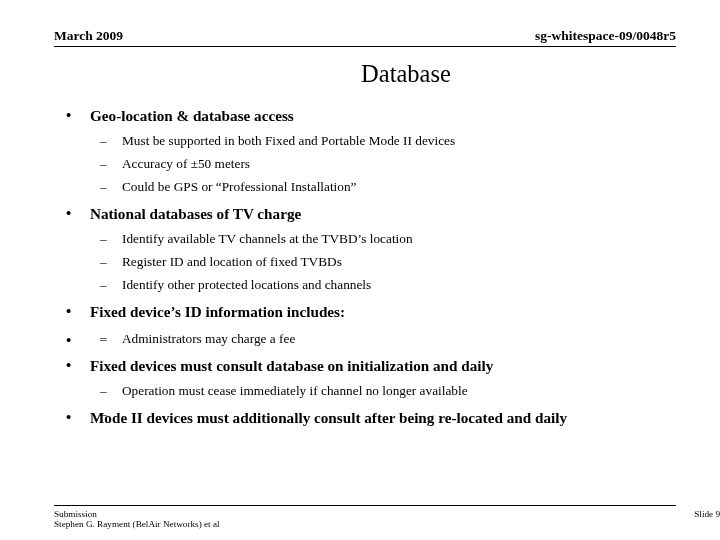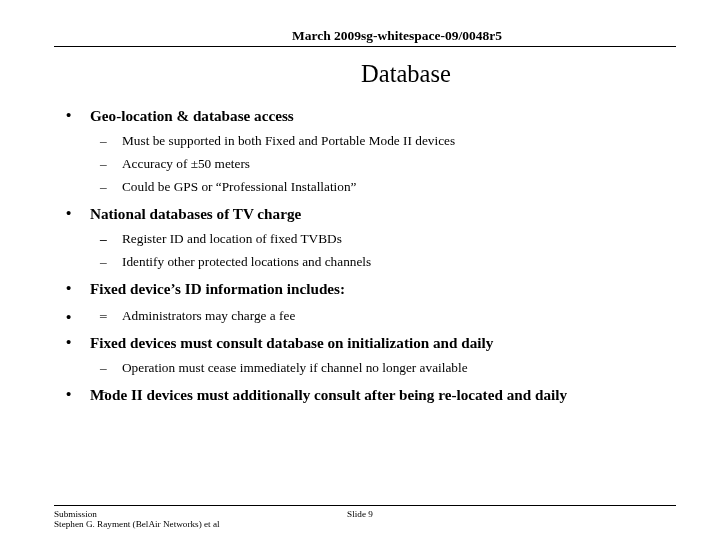--- a/index.html
+++ b/index.html
@@ -21,26 +21,25 @@
     box-sizing: border-box;
   }
 
   
   .header {
     position: absolute;
     left: 54px;
     top: 28px;
     width: 622px;
     display: flex;
-    justify-content: center;
+    justify-content: space-between;
     align-items: flex-end;
     font-weight: bold;
     font-size: 13.5px;
     font-family: "Liberation Serif", serif;
-    margin-left: 32px;
   }
   .header-rule {
     position: absolute;
     left: 54px;
     top: 46px;
     width: 622px;
     height: 0;
     border-top: 1.2px solid #000000;
   }
 
@@ -119,21 +118,21 @@
     display: flex;
     justify-content: space-between;
     align-items: flex-start;
     flex-direction: column;
   }
   .footer-center {
     position: absolute;
     left: 0;
     top: 509px;
     width: 720px;
-    text-align: center;
+    text-align: right;
     font-size: 9.2px;
     font-family: "Liberation Serif", serif;
   }
 </style>
 </head>
 <body>
 
 <div class="slide">
 
   <div class="header">
@@ -162,20 +161,21 @@
       <span class="dash">–</span>
       <span class="l2text">Could be GPS or “Professional Installation”</span>
     </div>
 
     <div class="l1">
       <span class="bullet">•</span>
       <span>National databases of TV charge</span>
     </div>
     <div class="l2">
       <span class="dash">–</span>
+      <span class="l2text">Identify available TV channels at the TVBD’s location</span>
     </div>
     <div class="l2">
       <span class="dash">–</span>
       <span class="l2text">Register ID and location of fixed TVBDs</span>
     </div>
     <div class="l2 gap-after">
       <span class="dash">–</span>
       <span class="l2text">Identify other protected locations and channels</span>
     </div>
 

